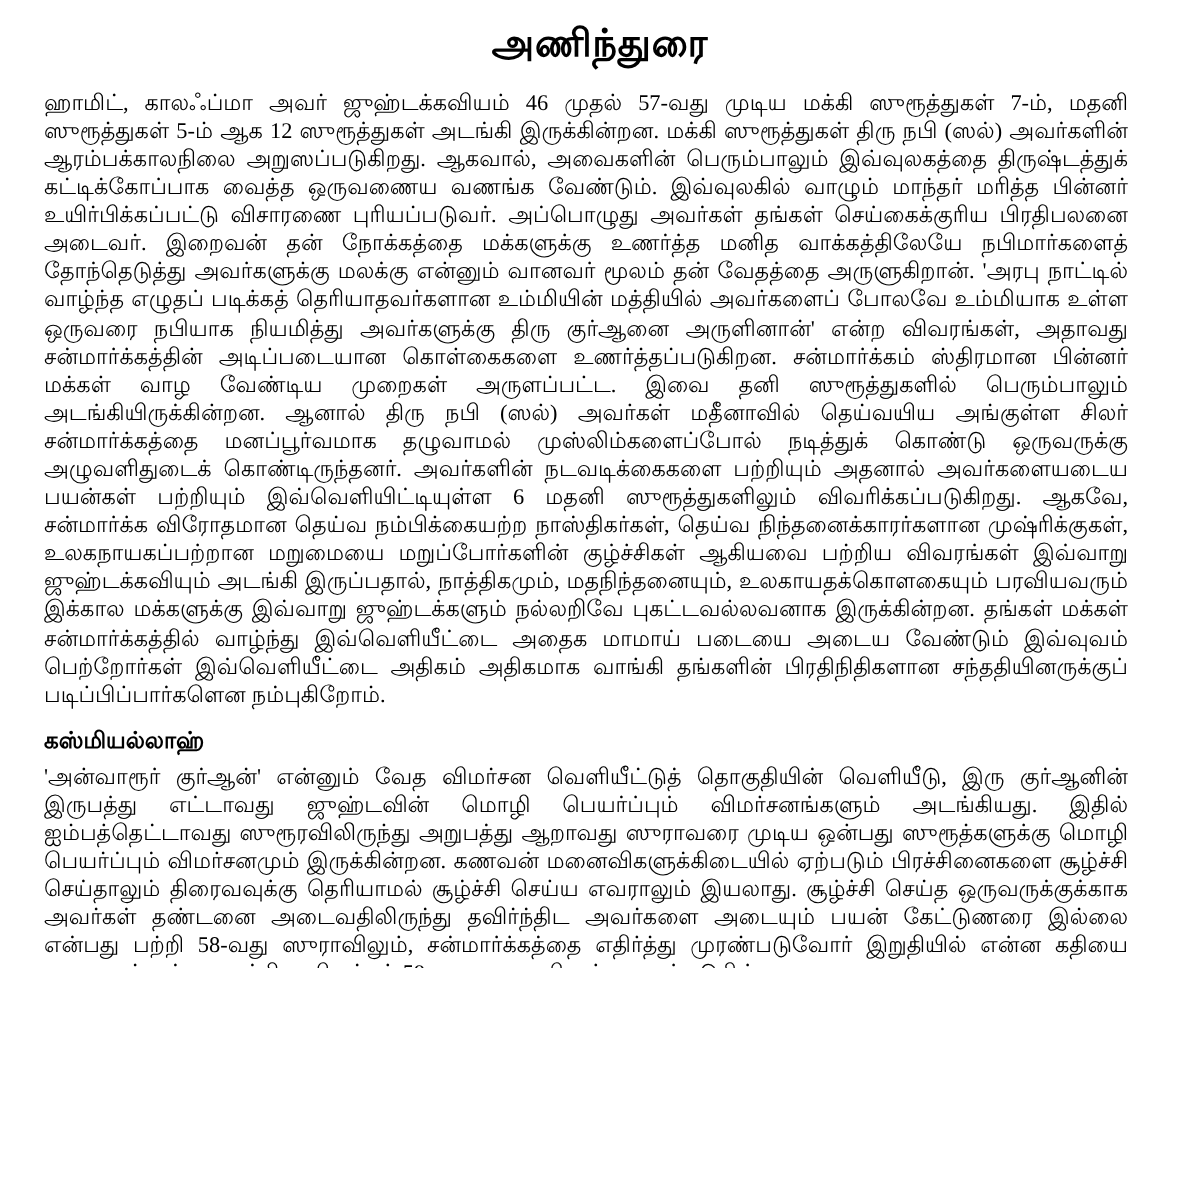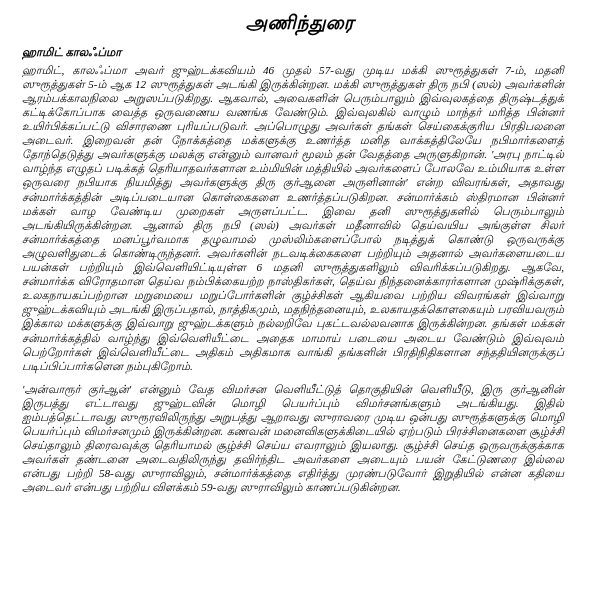--- a/index.html
+++ b/index.html
@@ -13,21 +13,20 @@
     overflow: hidden;
     font-family: "Liberation Serif", "DejaVu Serif", serif;
     color: #000000;
   }
   .page {
     width: 600px;
     height: 556px;
     box-sizing: border-box;
     padding: 8px 22px 0 22px;
     position: relative;
-    font-style: italic;
   }
   .doc-title {
     text-align: center;
     font-size: 19px;
     font-weight: bold;
     letter-spacing: 0.5px;
     margin: 4px 0 10px 0;
     line-height: 1.2;
   }
   .section-heading {
@@ -56,21 +55,21 @@
   }
 </style>
 </head>
 <body>
 
 <div class="page">
 
   <div class="doc-title">அணிந்துரை</div>
 
   <div class="block">
-    <div class="section-heading">ஹாமிட் காலஃப்மா</div>
     <div class="body-text">ஹாமிட், காலஃப்மா அவர் ஜுஹ்டக்கவியம் 46 முதல் 57-வது முடிய மக்கி ஸுரூத்துகள் 7-ம், மதனி ஸுரூத்துகள் 5-ம் ஆக 12 ஸுரூத்துகள் அடங்கி இருக்கின்றன. மக்கி ஸுரூத்துகள் திரு நபி (ஸல்) அவர்களின் ஆரம்பக்காலநிலை அறுஸப்படுகிறது. ஆகவால், அவைகளின் பெரும்பாலும் இவ்வுலகத்தை திருஷ்டத்துக் கட்டிக்கோப்பாக வைத்த ஒருவணைய வணங்க வேண்டும். இவ்வுலகில் வாழும் மாந்தர் மரித்த பின்னர் உயிர்பிக்கப்பட்டு விசாரணை புரியப்படுவர். அப்பொழுது அவர்கள் தங்கள் செய்கைக்குரிய பிரதிபலனை அடைவர். இறைவன் தன் நோக்கத்தை மக்களுக்கு உணர்த்த மனித வாக்கத்திலேயே நபிமார்களைத் தோந்தெடுத்து அவர்களுக்கு மலக்கு என்னும் வானவர் மூலம் தன் வேதத்தை அருளுகிறான். 'அரபு நாட்டில் வாழ்ந்த எழுதப் படிக்கத் தெரியாதவர்களான உம்மியின் மத்தியில் அவர்களைப் போலவே உம்மியாக உள்ள ஒருவரை நபியாக நியமித்து அவர்களுக்கு திரு குர்ஆனை அருளினான்' என்ற விவரங்கள், அதாவது சன்மார்க்கத்தின் அடிப்படையான கொள்கைகளை உணர்த்தப்படுகிறன. சன்மார்க்கம் ஸ்திரமான பின்னர் மக்கள் வாழ வேண்டிய முறைகள் அருளப்பட்ட. இவை தனி ஸுரூத்துகளில் பெரும்பாலும் அடங்கியிருக்கின்றன. ஆனால் திரு நபி (ஸல்) அவர்கள் மதீனாவில் தெய்வயிய அங்குள்ள சிலர் சன்மார்க்கத்தை மனப்பூர்வமாக தழுவாமல் முஸ்லிம்களைப்போல் நடித்துக் கொண்டு ஒருவருக்கு அழுவளிதுடைக் கொண்டிருந்தனர். அவர்களின் நடவடிக்கைகளை பற்றியும் அதனால் அவர்களையடைய பயன்கள் பற்றியும் இவ்வெளியிட்டியுள்ள 6 மதனி ஸுரூத்துகளிலும் விவரிக்கப்படுகிறது. ஆகவே, சன்மார்க்க விரோதமான தெய்வ நம்பிக்கையற்ற நாஸ்திகர்கள், தெய்வ நிந்தனைக்காரர்களான முஷ்ரிக்குகள், உலகநாயகப்பற்றான மறுமையை மறுப்போர்களின் குழ்ச்சிகள் ஆகியவை பற்றிய விவரங்கள் இவ்வாறு ஜுஹ்டக்கவியும் அடங்கி இருப்பதால், நாத்திகமும், மதநிந்தனையும், உலகாயதக்கொளகையும் பரவியவரும் இக்கால மக்களுக்கு இவ்வாறு ஜுஹ்டக்களும் நல்லறிவே புகட்டவல்லவனாக இருக்கின்றன. தங்கள் மக்கள் சன்மார்க்கத்தில் வாழ்ந்து இவ்வெளியீட்டை அதைக மாமாய் படையை அடைய வேண்டும் இவ்வுவம் பெற்றோர்கள் இவ்வெளியீட்டை அதிகம் அதிகமாக வாங்கி தங்களின் பிரதிநிதிகளான சந்ததியினருக்குப் படிப்பிப்பார்களென நம்புகிறோம்.</div>
   </div>
 
   <div class="block clip-bottom">
+    <div class="section-heading">கஸ்மியல்லாஹ்</div>
     <div class="body-text tight">'அன்வாரூர் குர்ஆன்' என்னும் வேத விமர்சன வெளியீட்டுத் தொகுதியின் வெளியீடு, இரு குர்ஆனின் இருபத்து எட்டாவது ஜுஹ்டவின் மொழி பெயர்ப்பும் விமர்சனங்களும் அடங்கியது. இதில் ஐம்பத்தெட்டாவது ஸுரூரவிலிருந்து அறுபத்து ஆறாவது ஸுராவரை முடிய ஒன்பது ஸுரூத்களுக்கு மொழி பெயர்ப்பும் விமர்சனமும் இருக்கின்றன. கணவன் மனைவிகளுக்கிடையில் ஏற்படும் பிரச்சினைகளை சூழ்ச்சி செய்தாலும் திரைவவுக்கு தெரியாமல் சூழ்ச்சி செய்ய எவராலும் இயலாது. சூழ்ச்சி செய்த ஒருவருக்குக்காக அவர்கள் தண்டனை அடைவதிலிருந்து தவிர்ந்திட அவர்களை அடையும் பயன் கேட்டுணரை இல்லை என்பது பற்றி 58-வது ஸுராவிலும், சன்மார்க்கத்தை எதிர்த்து முரண்படுவோர் இறுதியில் என்ன கதியை அடைவர் என்பது பற்றிய விளக்கம் 59-வது ஸுராவிலும் காணப்படுகின்றன.</div>
   </div>
 
 </div>
 
 </body></html>

